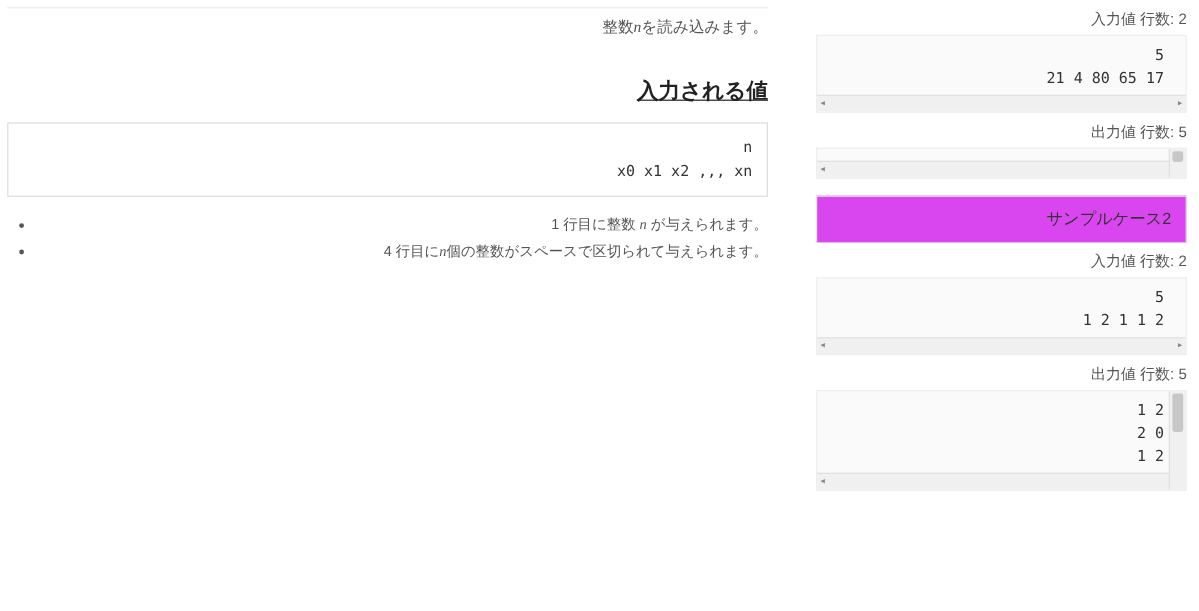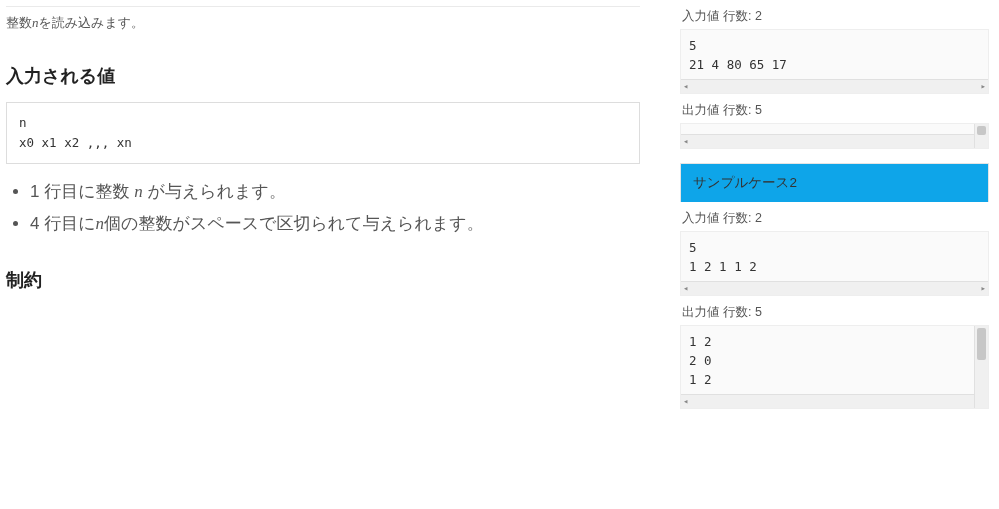--- a/index.html
+++ b/index.html
@@ -9,24 +9,26 @@
     color: #333;
     background: #fff;
     width: 999px;
     height: 509px;
     overflow: hidden;
     display: flex;
   }
   .main {
     flex: 0 0 650px;
     padding: 6px 10px 0 6px;
+    text-align: right;
   }
   .sidebar {
     flex: 1;
     padding: 0 10px 0 30px;
+    text-align: right;
   }
   .desc-line {
     color: #555;
     font-size: 13px;
     line-height: 1.9;
   }
   .desc-line .mi {
     font-style: italic;
     font-family: Georgia, serif;
   }
@@ -34,48 +36,49 @@
     font-style: italic;
     font-family: Georgia, serif;
     font-size: 10px;
     vertical-align: sub;
   }
   h2 {
     font-size: 18px;
     font-weight: 700;
     color: #222;
     margin: 28px 0 14px 0;
+    text-decoration: underline;
   }
   .codeblock {
     border: 1px solid #ddd;
     padding: 10px 12px;
     font-family: Consolas, Menlo, monospace;
     font-size: 12.5px;
     color: #333;
     line-height: 1.6;
     white-space: pre;
     margin-bottom: 12px;
   }
   ul.bullets {
     list-style: disc;
     padding-left: 24px;
     margin: 6px 0 0 0;
   }
   ul.bullets li {
     color: #555;
-    font-size: 17px;
+    font-size: 12px;
     line-height: 1.9;
   }
   ul.bullets li .mi { font-style: italic; font-family: Georgia, serif; }
   
   .panel {
     margin-bottom: 14px;
   }
   .panel-header {
-    background: #0ea5e9;
+    background: #d946ef;
     border: 1px solid #e4e4e4;
     border-bottom: none;
     padding: 10px 12px;
     font-size: 13.5px;
     color: #333;
   }
   .io-label {
     color: #555;
     font-size: 12.5px;
     margin: 8px 0 4px 2px;
@@ -151,21 +154,20 @@
     <li>
       <span>1 行目に整数 </span><span class="mi">n</span><span> が与えられます。</span>
     </li>
     <li>
       <span>4 行目に</span><span class="mi">n</span><span>個の整数がスペースで区切られて与えられます。</span>
     </li>
   </ul>
 
 
 
-  <h2>制約</h2>
 
 
 </div>
 
 <div class="sidebar">
 
   <div class="panel">
     <div class="io-label">入力値 行数: 2</div>
     <div class="io-box">
       <div class="io-text">5

